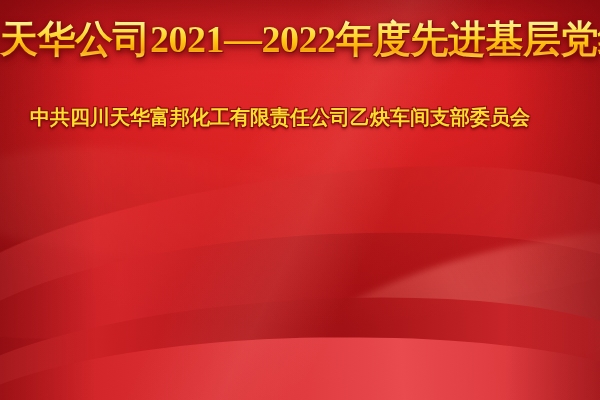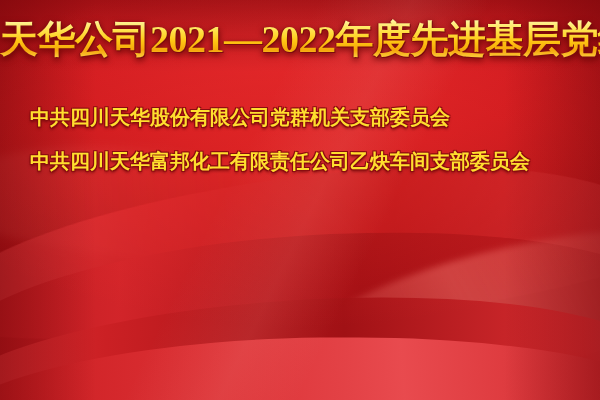--- a/index.html
+++ b/index.html
@@ -154,18 +154,17 @@
   <div class="wave w3"></div>
   <div class="wave w4"></div>
   <div class="bg-vign"></div>
   <div class="sheen"></div>
 
   <div class="content">
 
     <div class="title">天华公司2021—2022年度先进基层党组织</div>
 
     <div class="list">
-      <div class="item">中共四川天华股份有限公司党群机关支部委员会</div>
       <div class="item">中共四川天华富邦化工有限责任公司乙炔车间支部委员会</div>
     </div>
 
   </div>
 </div>
 
 </body></html>

